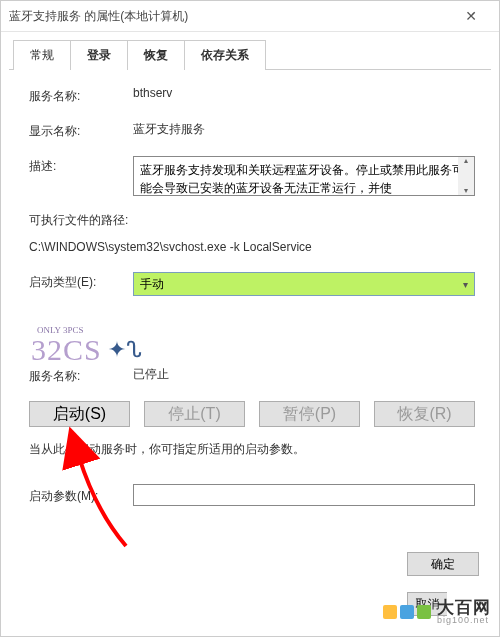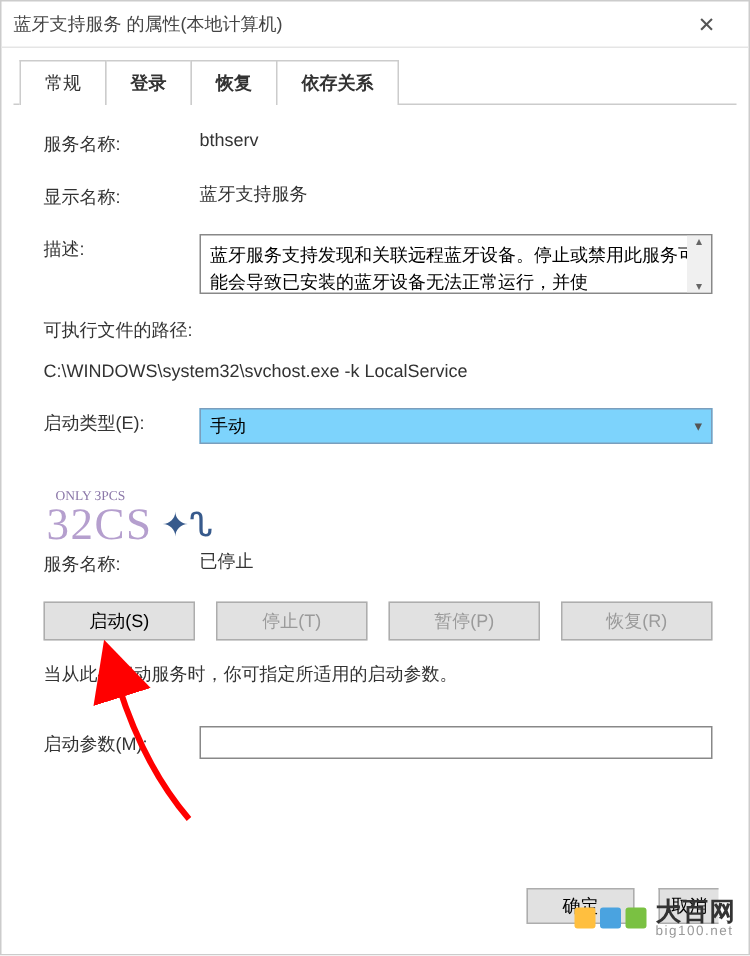--- a/index.html
+++ b/index.html
@@ -13,35 +13,35 @@
 .tab.inactive{background:#fff;font-weight:bold;}
 .tab-row-border{border-bottom:1px solid #ccc;margin-top:-1px;margin-left:8px;margin-right:8px;}
 .content{padding:16px 24px 0 28px;}
 .row{display:flex;align-items:flex-start;margin-bottom:16px;}
 .lbl{width:104px;padding-top:2px;color:#333;}
 .val{flex:1;color:#333;}
 .desc-area{flex:1;border:1px solid #888;padding:4px 6px;height:40px;box-sizing:border-box;position:relative;background:#fff;overflow:hidden;line-height:1.5;}
 .desc-scroll{position:absolute;right:0;top:0;bottom:0;width:16px;background:#f0f0f0;display:flex;flex-direction:column;align-items:center;justify-content:space-between;}
 .desc-scroll span{font-size:8px;color:#666;line-height:1;}
 .path-block{margin-bottom:18px;color:#333;}
-.dropdown{flex:1;height:22px;border:1px solid #7a9ebd;background:#7dd3fc;display:flex;align-items:center;padding:0 6px;position:relative;cursor:pointer;}
+.dropdown{flex:1;height:22px;border:1px solid #7a9ebd;background:#bef264;display:flex;align-items:center;padding:0 6px;position:relative;cursor:pointer;}
 .dropdown .dd-text{flex:1;}
 .dropdown .dd-arrow{font-size:10px;color:#555;}
 .watermark{font-family:"Brush Script MT",cursive;font-size:30px;color:#b59fce;position:absolute;left:30px;top:332px;pointer-events:none;user-select:none;display:flex;align-items:center;}
 .watermark .wm-txt{letter-spacing:1px;}
 .watermark .wm-deco{font-size:22px;color:#375a8c;margin-left:6px;}
 .state-row{display:flex;margin:70px 0 16px 0;}
 .btn-row{display:flex;gap:14px;margin-bottom:14px;}
-.svc-btn{flex:1;height:26px;border:1px solid #adadad;background:#e1e1e1;color:#000;cursor:pointer;font-size:12px;}
+.svc-btn{flex:1;height:26px;border:1px solid #adadad;background:#e1e1e1;color:#000;cursor:pointer;font-size:16px;}
 .svc-btn:disabled{color:#9a9a9a;cursor:default;}
 .note{margin-bottom:26px;color:#333;}
 .param-row{display:flex;align-items:center;margin-bottom:30px;}
 .param-row .lbl{width:104px;}
 .param-input{flex:1;height:22px;border:1px solid #888;background:#fff;padding:0 4px;box-sizing:border-box;}
-.dlg-buttons{position:absolute;right:20px;bottom:20px;display:flex;gap:16px;}
+.dlg-buttons{position:absolute;right:20px;bottom:20px;display:flex;gap:16px;flex-direction:column;}
 .dlg-btn{width:72px;height:24px;border:1px solid #adadad;background:#e1e1e1;cursor:pointer;font-size:12px;}
 .arrow-annot{position:absolute;left:20px;top:440px;pointer-events:none;}
 .arrow-annot svg{overflow:visible;}
 .brand-strip{position:absolute;right:0;bottom:0;height:48px;display:flex;align-items:center;gap:6px;padding-right:8px;}
 .brand-sq{width:14px;height:14px;border-radius:2px;}
 .brand-txt{display:flex;flex-direction:column;line-height:1;}
 .brand-txt .big{font-size:17px;font-weight:800;color:#333;letter-spacing:1px;}
 .brand-txt .small{font-size:9px;color:#999;letter-spacing:1px;}
 </style>
 </head>

